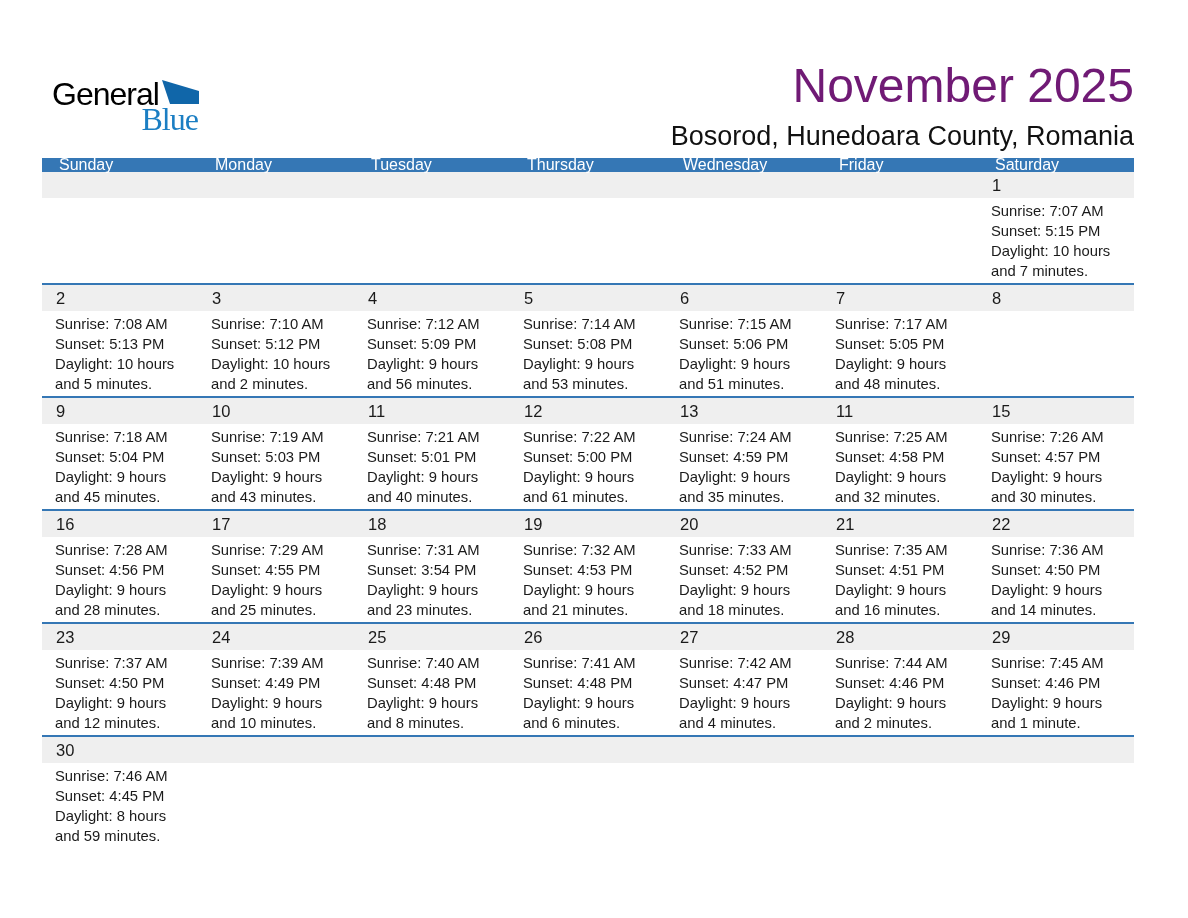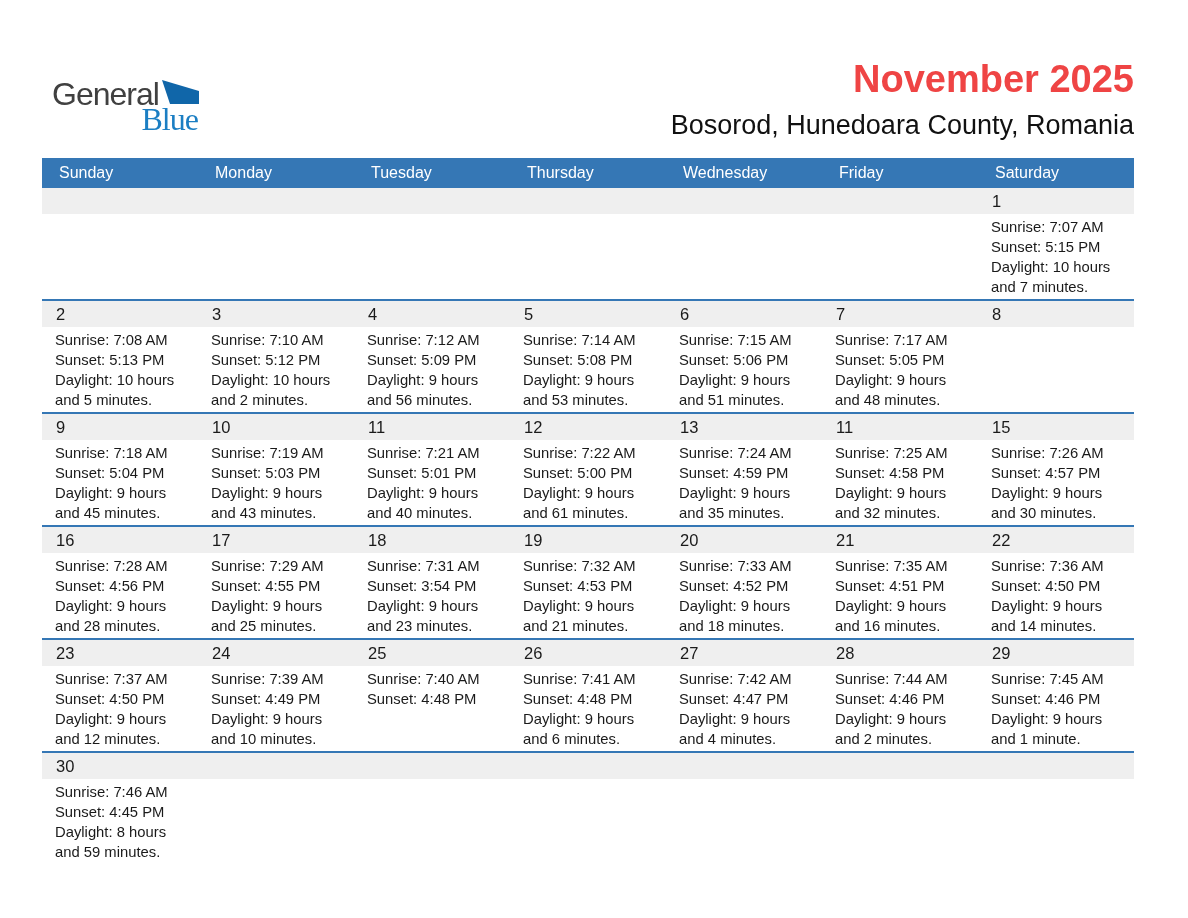--- a/index.html
+++ b/index.html
@@ -14,34 +14,34 @@
   .top {
     height:158px;
     padding:58px 54px 0 52px;
     display:flex;
     justify-content:space-between;
     align-items:flex-start;
   }
   .logo { display:inline-block; margin-top:20px; line-height:1; }
   .logo-line1 { display:flex; align-items:flex-start; }
   .logo-general {
-    font-size:32px; letter-spacing:-1px; color:#404040; font-weight:400;
+    font-size:32px; letter-spacing:-1px; color:#000000; font-weight:400;
   }
   .logo-triangle { margin-left:3px; margin-top:1px; }
   .logo-line2 {
     text-align:right; margin-top:-7px; padding-right:1px;font-family:Liberation Serif, serif;
   }
   .logo-blue { font-size:32px; letter-spacing:-1px; font-weight:400; color:var(--logo-blue,#1b7ec3); }
   .titles { text-align:right; }
-  .month-title { font-size:38px; font-weight:700; color:#ef4444; line-height:1.15; }
+  .month-title { font-size:48px; font-weight:400; color:#701a75; line-height:1.15; }
   .location-subtitle { font-size:27px; font-weight:400; color:#111111; margin-top:8px; }
 
   .calendar { margin:0 54px 0 42px; width:1092px; }
   .weekday-header {
-    display:flex; background:var(--accent,#3577b5); height:30px;
+    display:flex; background:var(--accent,#3577b5); height:14px;
   }
   .weekday-cell {
     width:156px; color:#ffffff; font-size:16px; font-weight:400;
     padding-left:17px; display:flex; align-items:center;
   }
   .week-row { background:#ffffff; }
   .week-row.bordered { border-top:2px solid var(--accent,#3577b5); }
   .day-strip {
     display:flex; background:var(--strip,#efefef); height:26px;
   }
@@ -291,20 +291,21 @@
             <div class="cell-line">Daylight: 9 hours and 12 minutes.</div>
           </div>
           <div class="cell">
             <div class="cell-line">Sunrise: 7:39 AM</div>
             <div class="cell-line">Sunset: 4:49 PM</div>
             <div class="cell-line">Daylight: 9 hours and 10 minutes.</div>
           </div>
           <div class="cell">
             <div class="cell-line">Sunrise: 7:40 AM</div>
             <div class="cell-line">Sunset: 4:48 PM</div>
+            <div class="cell-line">Daylight: 9 hours and 8 minutes.</div>
           </div>
           <div class="cell">
             <div class="cell-line">Sunrise: 7:41 AM</div>
             <div class="cell-line">Sunset: 4:48 PM</div>
             <div class="cell-line">Daylight: 9 hours and 6 minutes.</div>
           </div>
           <div class="cell">
             <div class="cell-line">Sunrise: 7:42 AM</div>
             <div class="cell-line">Sunset: 4:47 PM</div>
             <div class="cell-line">Daylight: 9 hours and 4 minutes.</div>

